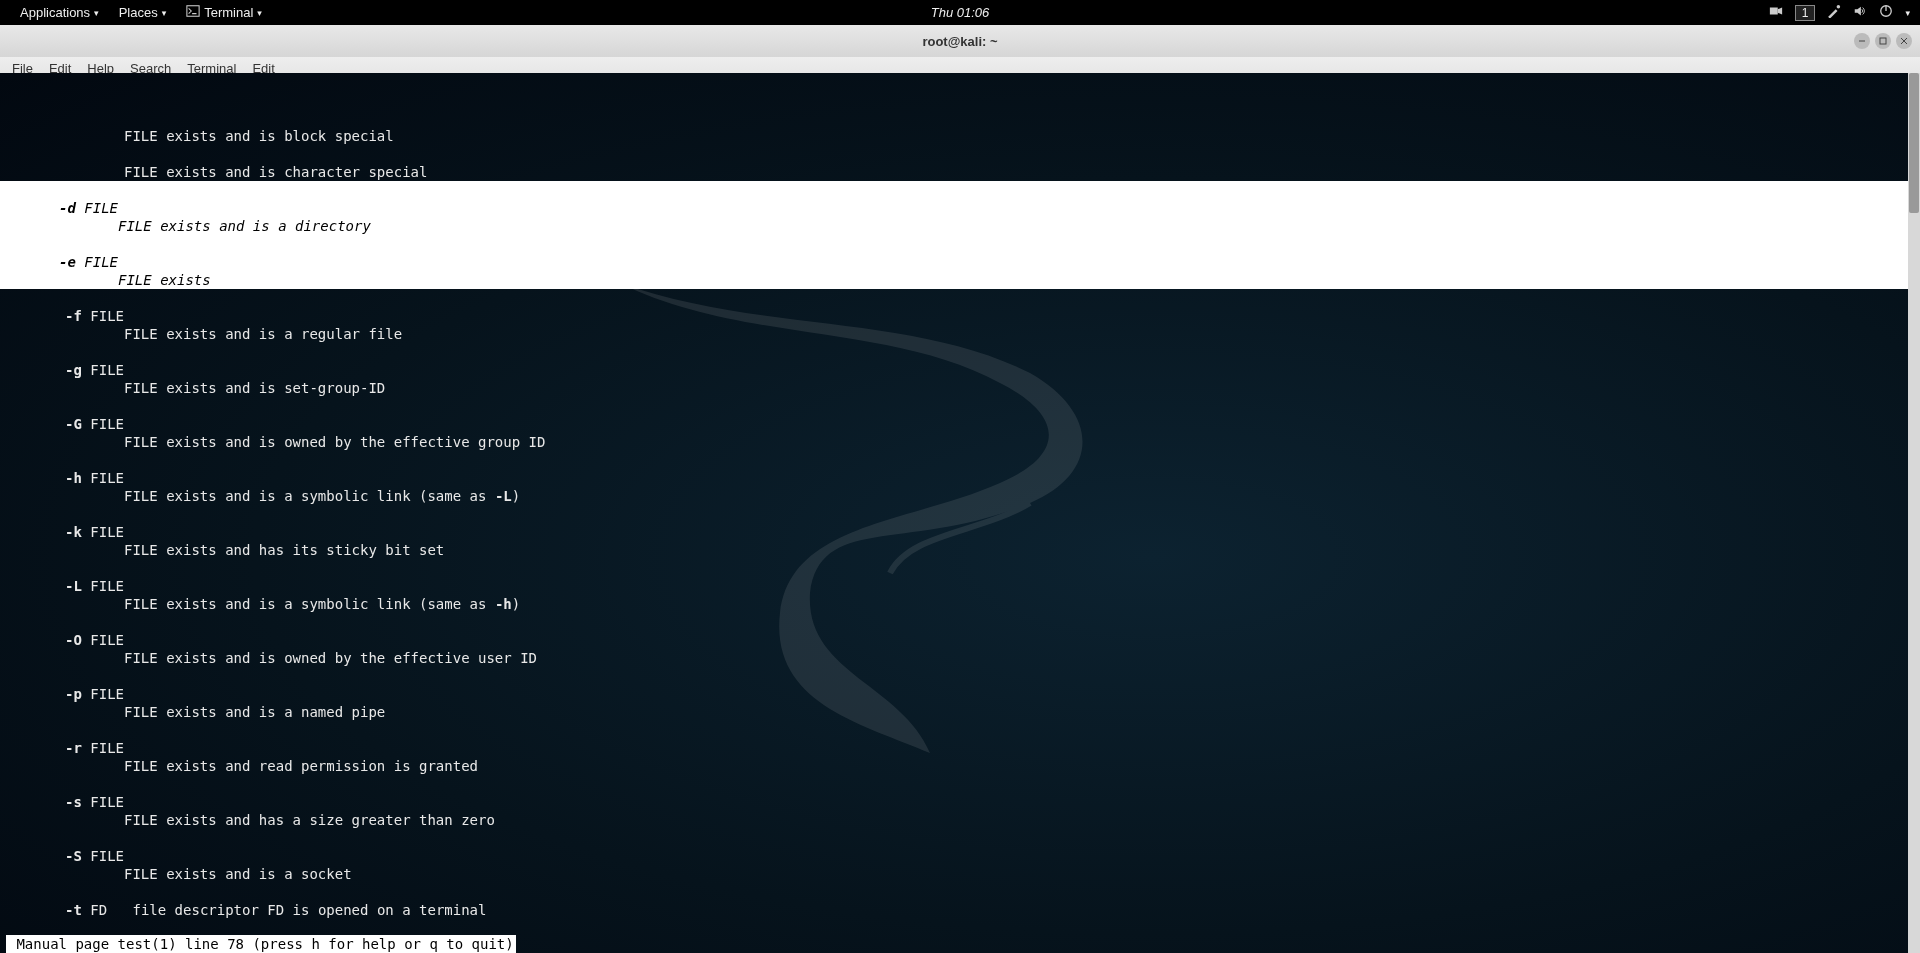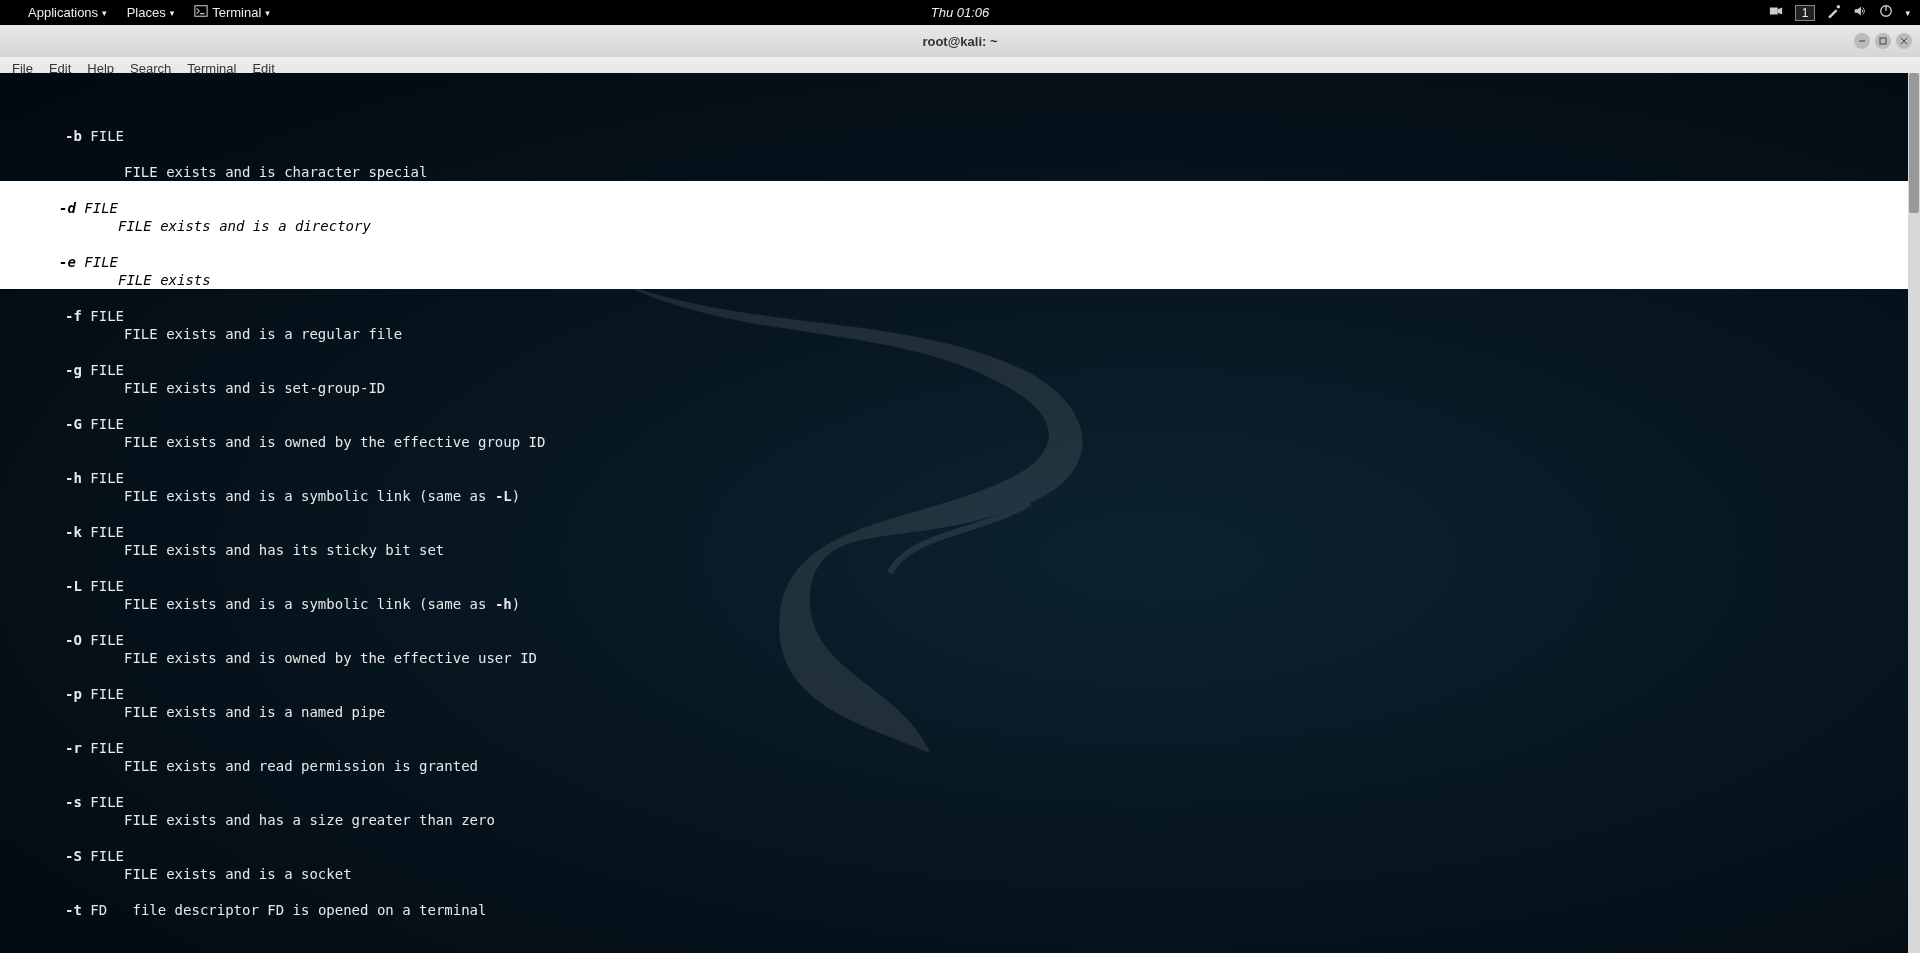--- a/index.html
+++ b/index.html
@@ -1,18 +1,18 @@
 <!DOCTYPE html>
 <html><head>
 <meta charset="utf-8">
 <style>
 * { margin:0; padding:0; box-sizing:border-box; }
 body { width:1920px; height:953px; font-family:sans-serif; background:#000; overflow:hidden; position:relative; }
 .topbar { height:25px; background:#000; color:#eee; display:flex; align-items:center; font-size:13px; position:relative; }
-.topbar-left { display:flex; align-items:center; gap:0; padding-left:10px;margin-left:8px; }
+.topbar-left { display:flex; align-items:center; gap:0; padding-left:10px; }
 .tb-item { display:flex; align-items:center; gap:4px; padding:0 10px; cursor:pointer; }
 .arrow-down { font-size:9px; }
 .topbar-center { position:absolute; left:50%; transform:translateX(-50%);font-style:italic; }
 .topbar-right { margin-left:auto; display:flex; align-items:center; gap:12px; padding-right:10px; }
 .ws-badge { border:1px solid #888; padding:0 6px; font-size:12px; background:#222; }
 .icon { width:14px; height:14px; display:inline-block; }
 
 .titlebar { height:32px; background:linear-gradient(#e8e8e8,#d6d6d6); display:flex; align-items:center; position:relative; font-size:13px; color:#333; }
 .titlebar-title { position:absolute; left:50%; transform:translateX(-50%); font-weight:bold; }
 .titlebar-btns { margin-left:auto; display:flex; gap:5px; padding-right:8px; }
@@ -114,23 +114,24 @@
   <span>Search</span>
   <span>Terminal</span>
   <span>Edit</span>
 </div>
 
 <div class="terminal">
   <svg class="dragon" width="700" height="560" viewBox="0 0 700 560">
     <path d="M60 30 C200 80 350 60 470 120 C540 160 540 220 470 250 C350 300 260 260 250 340 C245 420 340 430 370 500 C300 470 210 450 220 360 C230 270 350 270 440 230 C510 200 500 160 440 130 C330 70 180 90 60 30 Z" fill="#c8c8c8"></path>
     <path d="M470 250 C420 280 350 280 330 320" stroke="#c8c8c8" stroke-width="6" fill="none"></path>
   </svg>
-  <div class="term-content" id="term-content"><div class="pad">       <span class="opt">-b</span> FILE</div><div class="pad">&nbsp;</div><div class="pad">              FILE exists and is character special</div><span class="sel">
+  <div class="term-content" id="term-content"><div class="pad">              FILE exists and is block special</div><div class="pad">&nbsp;</div><div class="pad">              FILE exists and is character special</div><span class="sel">
        <span class="opt">-d</span> FILE
               FILE exists and is a directory
 
        <span class="opt">-e</span> FILE
               FILE exists</span><div class="pad">&nbsp;</div><div class="pad">       <span class="opt">-f</span> FILE</div><div class="pad">              FILE exists and is a regular file</div><div class="pad">&nbsp;</div><div class="pad">       <span class="opt">-g</span> FILE</div><div class="pad">              FILE exists and is set-group-ID</div><div class="pad">&nbsp;</div><div class="pad">       <span class="opt">-G</span> FILE</div><div class="pad">              FILE exists and is owned by the effective group ID</div><div class="pad">&nbsp;</div><div class="pad">       <span class="opt">-h</span> FILE</div><div class="pad">              FILE exists and is a symbolic link (same as <span class="opt">-L</span>)</div><div class="pad">&nbsp;</div><div class="pad">       <span class="opt">-k</span> FILE</div><div class="pad">              FILE exists and has its sticky bit set</div><div class="pad">&nbsp;</div><div class="pad">       <span class="opt">-L</span> FILE</div><div class="pad">              FILE exists and is a symbolic link (same as <span class="opt">-h</span>)</div><div class="pad">&nbsp;</div><div class="pad">       <span class="opt">-O</span> FILE</div><div class="pad">              FILE exists and is owned by the effective user ID</div><div class="pad">&nbsp;</div><div class="pad">       <span class="opt">-p</span> FILE</div><div class="pad">              FILE exists and is a named pipe</div><div class="pad">&nbsp;</div><div class="pad">       <span class="opt">-r</span> FILE</div><div class="pad">              FILE exists and read permission is granted</div><div class="pad">&nbsp;</div><div class="pad">       <span class="opt">-s</span> FILE</div><div class="pad">              FILE exists and has a size greater than zero</div><div class="pad">&nbsp;</div><div class="pad">       <span class="opt">-S</span> FILE</div><div class="pad">              FILE exists and is a socket</div><div class="pad">&nbsp;</div><div class="pad">       <span class="opt">-t</span> FD   file descriptor FD is opened on a terminal</div></div>
+  <div class="status"> Manual page test(1) line 78 (press h for help or q to quit)</div>
 </div>
 
 <div class="scrollbar">
   <div class="scrollbar-thumb"></div>
 </div>
 
 </body></html>

